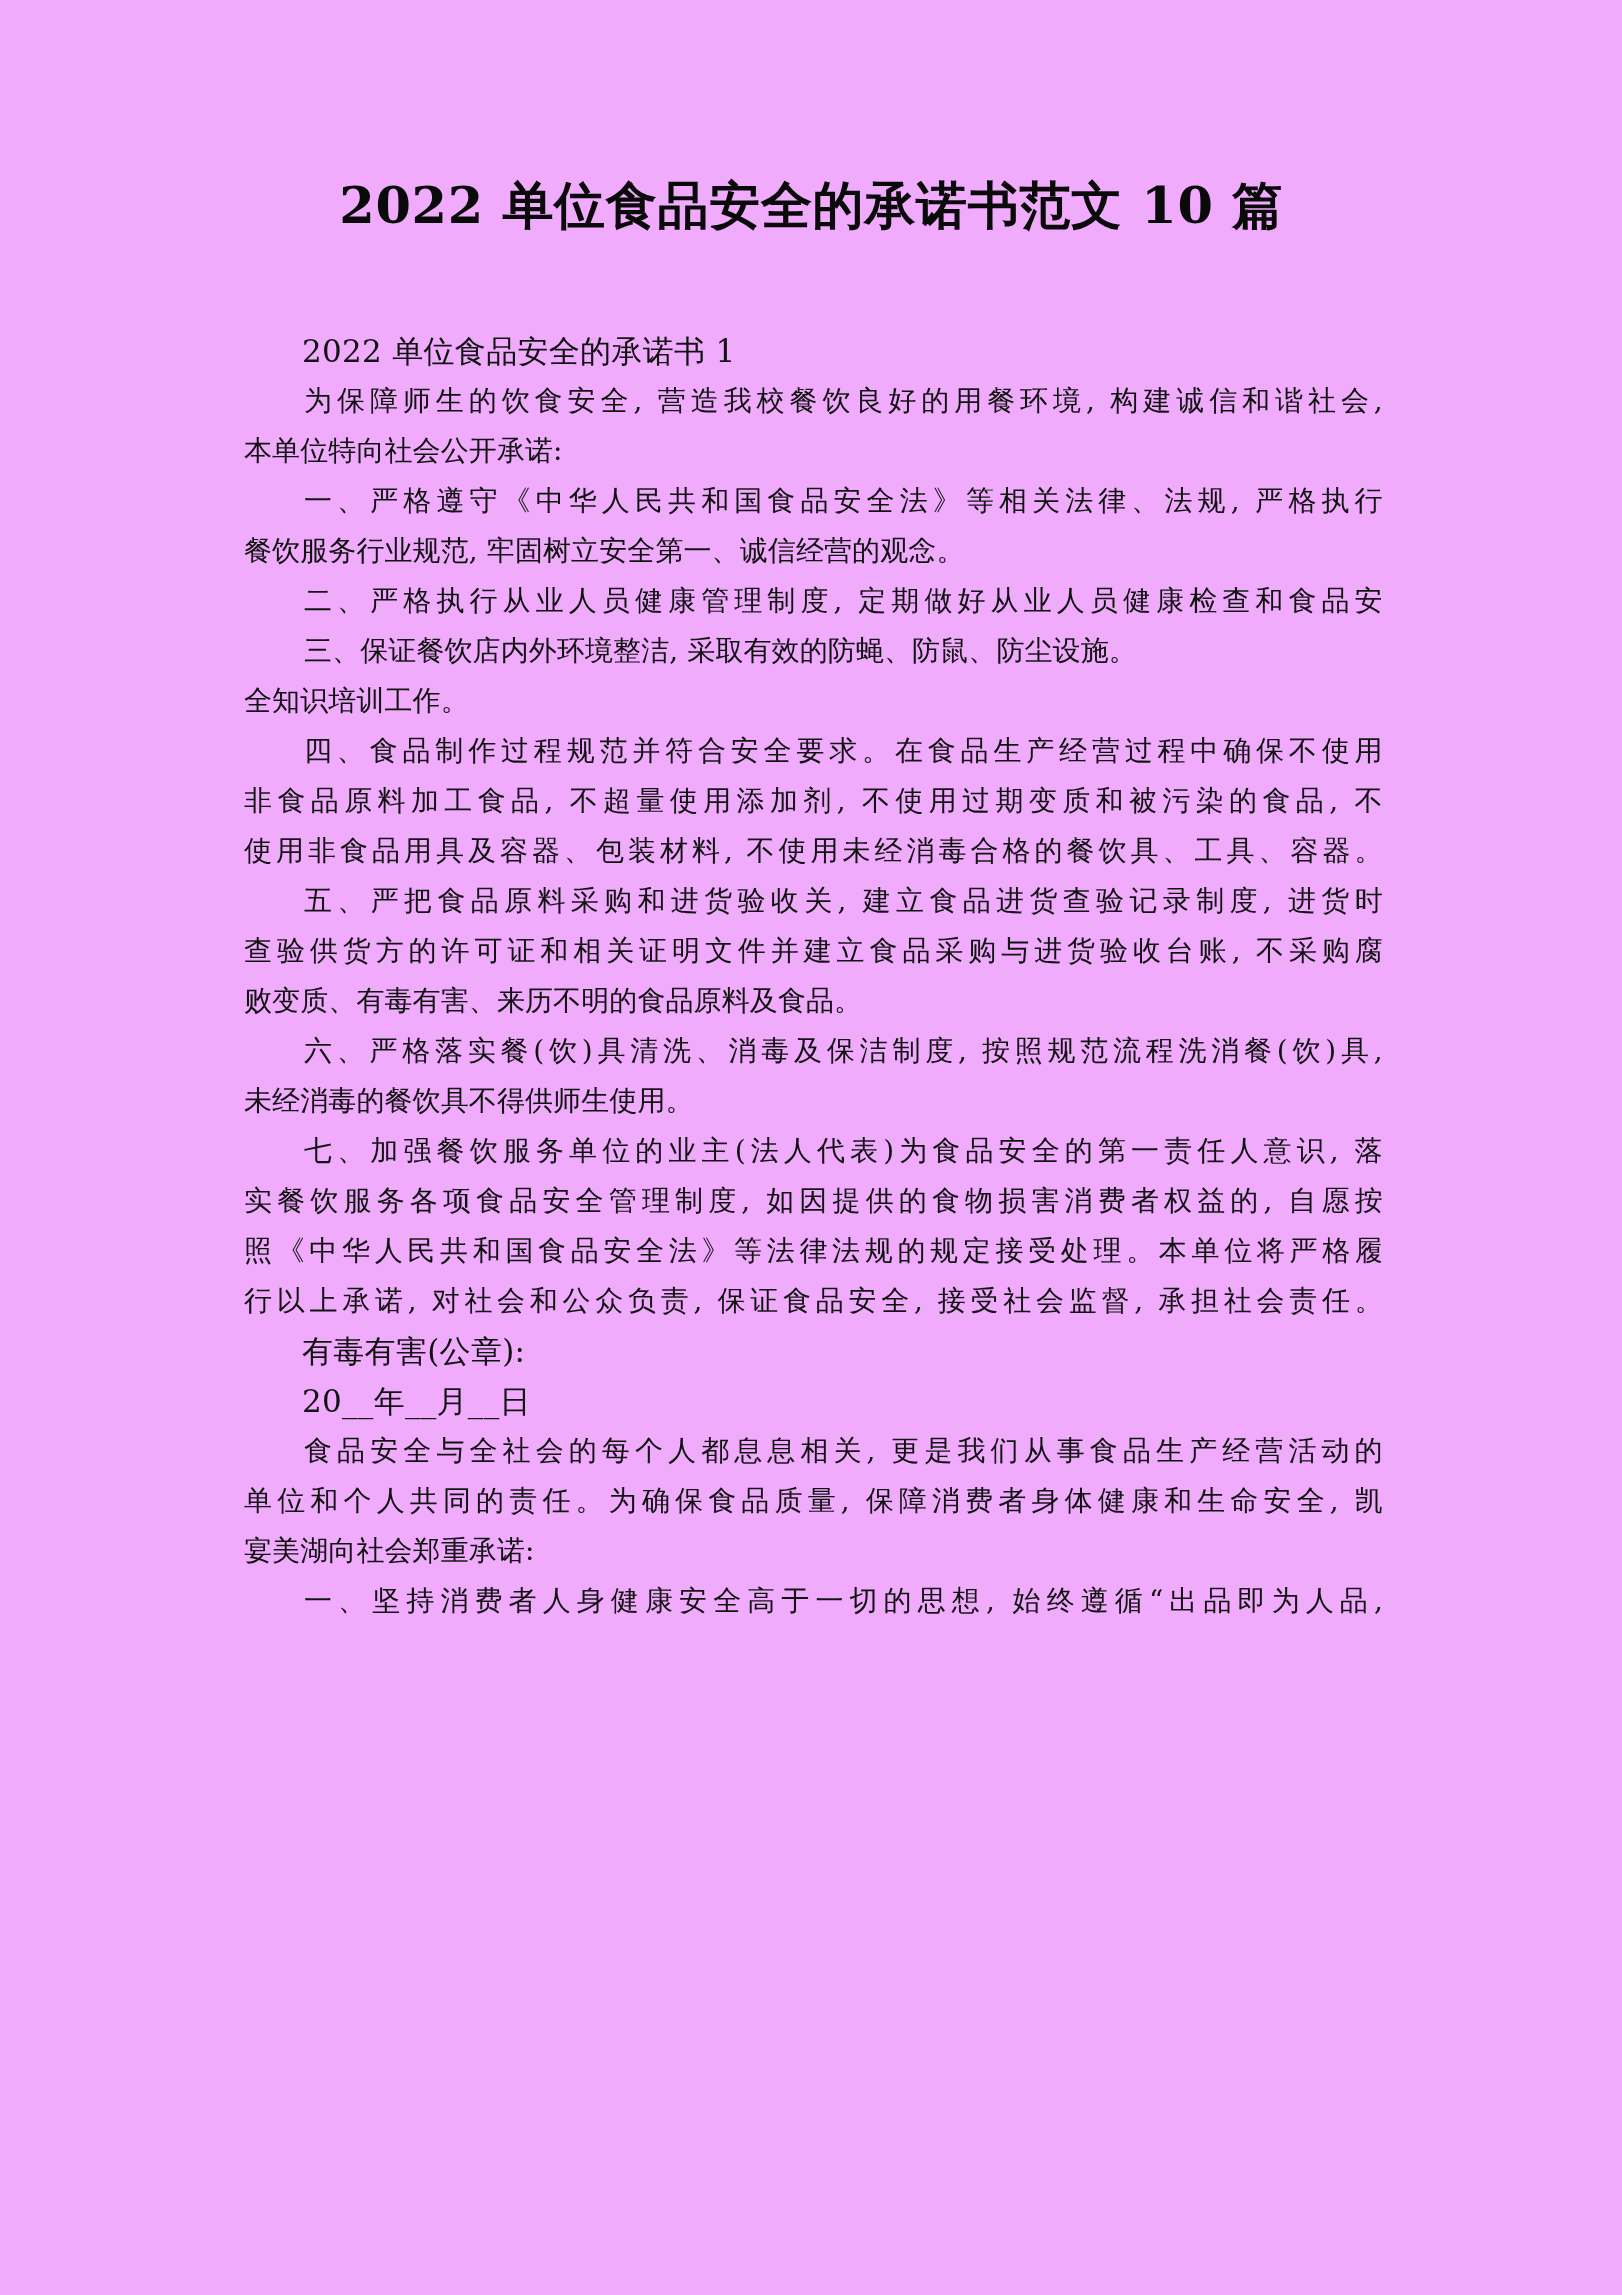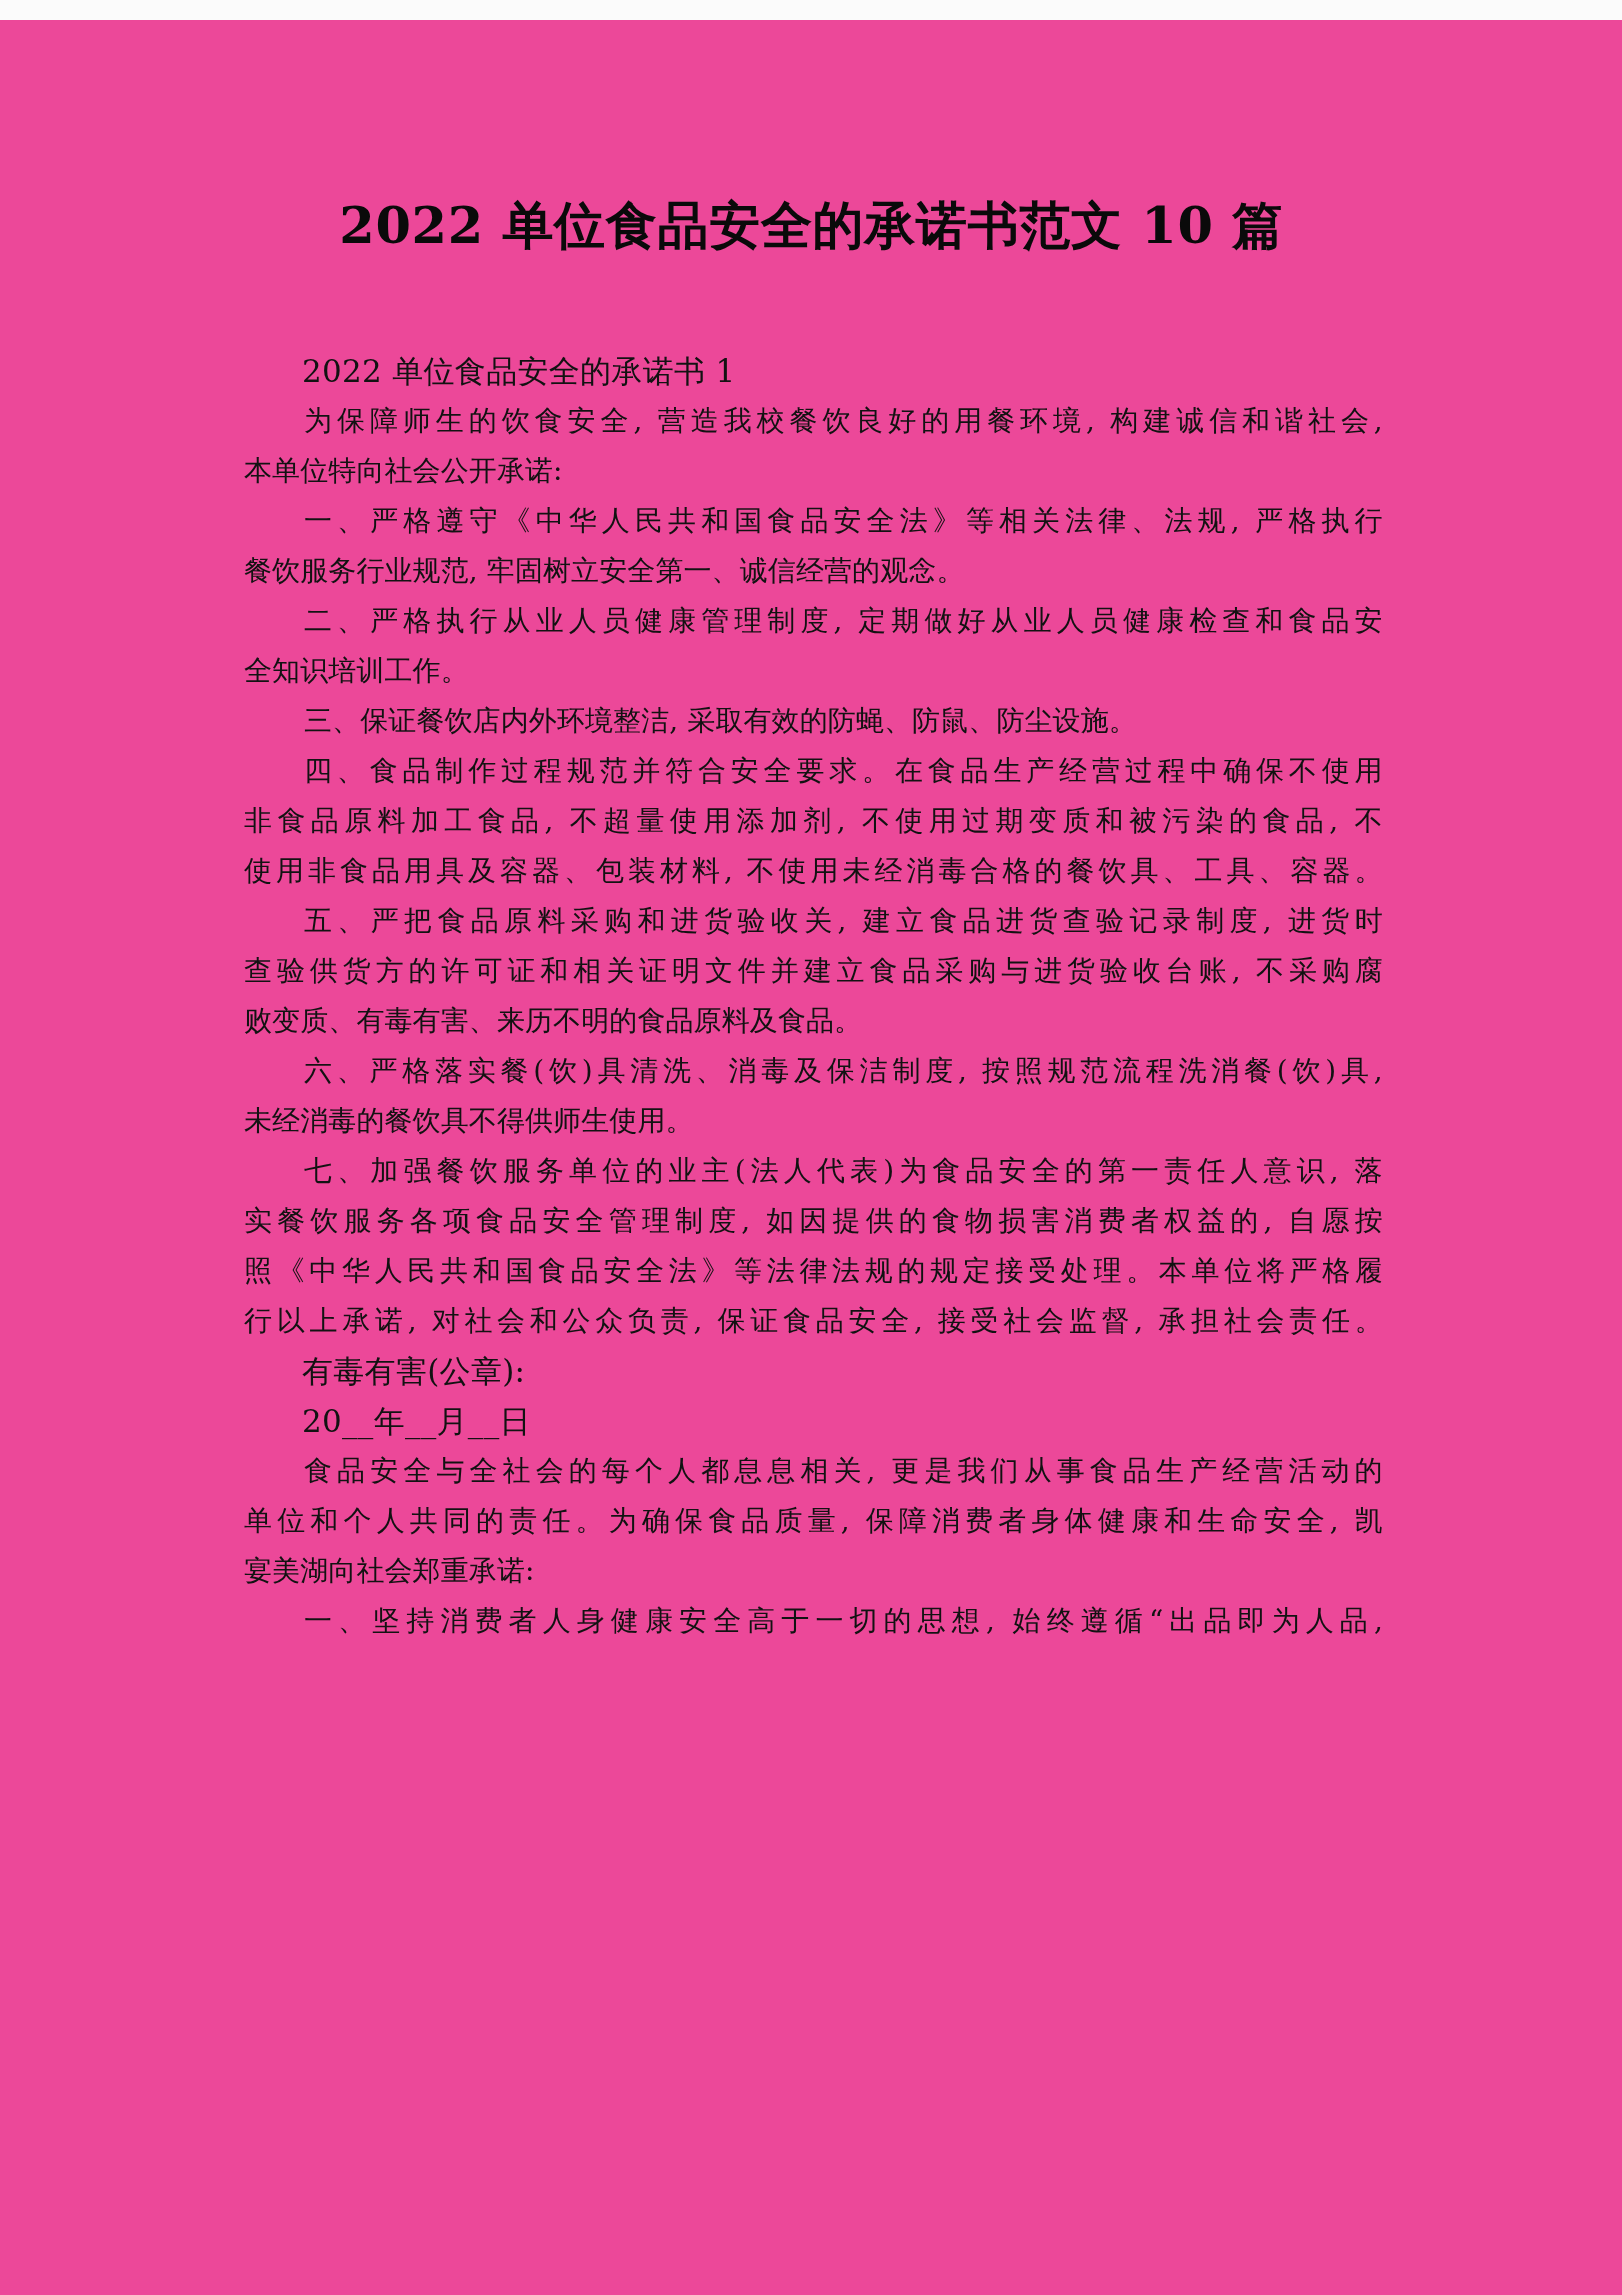--- a/index.html
+++ b/index.html
@@ -12,23 +12,22 @@
     background: #fbfbfb;
     font-family: "DejaVu Serif", "Liberation Serif", serif;
     color: #0d0d0d;
     overflow: hidden;
     position: relative;
   }
 
   .page {
     position: absolute;
     inset: 0;
-    background: #ec4899;
+    background: #f0abfc;
     overflow: hidden;
-    margin-top: 20px;
   }
 
   
   .doc-title {
     position: absolute;
     left: 0;
     right: 0;
     top: 175px;
     text-align: center;
     font-size: 51px;
@@ -202,22 +201,22 @@
         <span>员</span>
         <span>健</span>
         <span>康</span>
         <span>检</span>
         <span>查</span>
         <span>和</span>
         <span>食</span>
         <span>品</span>
         <span>安</span>
       </div>
+      <div class="line indent">三、保证餐饮店内外环境整洁, 采取有效的防蝇、防鼠、防尘设施。</div>
       <div class="line">全知识培训工作。</div>
-      <div class="line indent">三、保证餐饮店内外环境整洁, 采取有效的防蝇、防鼠、防尘设施。</div>
       <div class="line just indent">
         <span>四</span>
         <span>、</span>
         <span>食</span>
         <span>品</span>
         <span>制</span>
         <span>作</span>
         <span>过</span>
         <span>程</span>
         <span>规</span>

